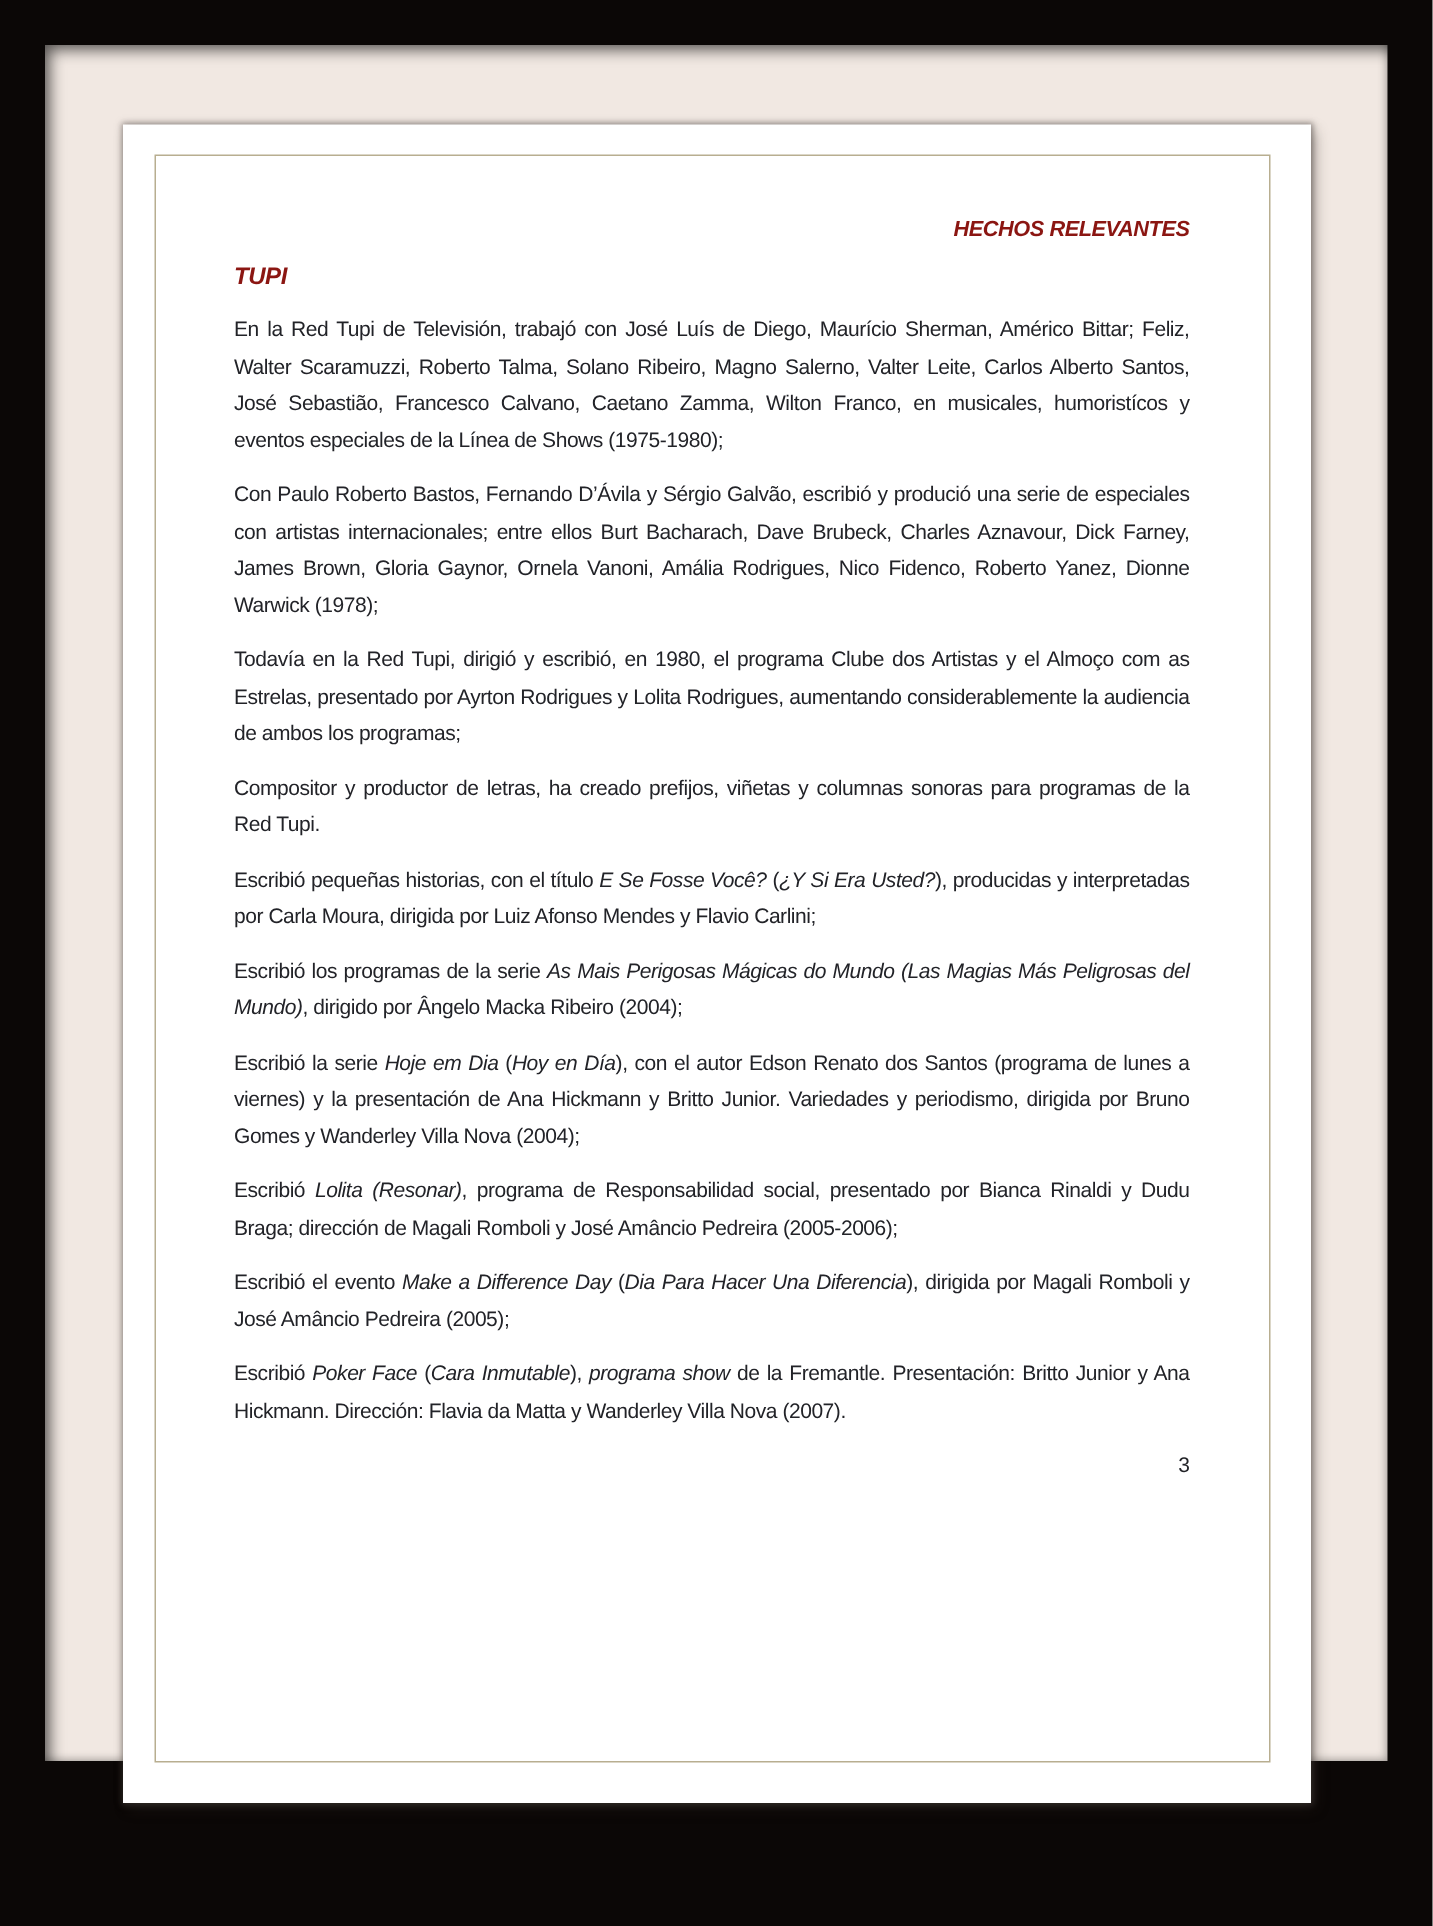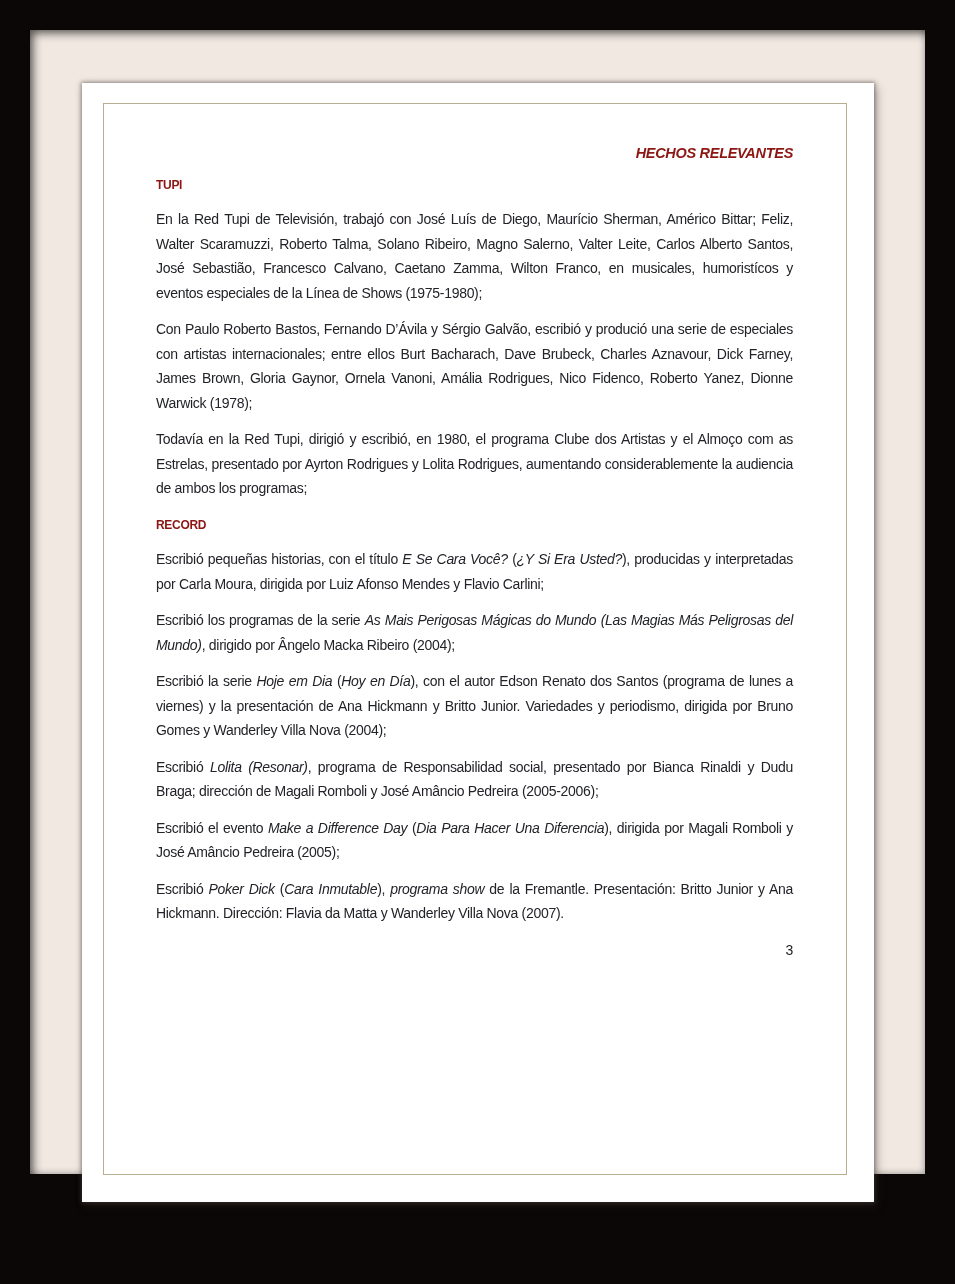--- a/index.html
+++ b/index.html
@@ -58,22 +58,23 @@
   .doc-title {
     text-align: right;
     font-weight: bold;
     font-style: italic;
     color: var(--accent, #8b1612);
     font-size: 14.5px;
     margin: 0 0 6px 0;
   }
   .section-heading {
     font-weight: bold;
+    font-style: italic;
     color: var(--accent, #8b1612);
-    font-size: 12px;
+    font-size: 16px;
     margin: 7px 0 10px 0;
   }
   p.para {
     margin: 0 0 12px 0;
     text-align: justify;
   }
   p.para i {
     font-style: italic;
   }
   .page-number {
@@ -87,24 +88,24 @@
 <div class="matte">
   <div class="page">
     <div class="rule-box"></div>
     <div class="content">
       <div class="doc-title">HECHOS RELEVANTES</div>
       <div id="sections">
           <div class="section-heading">TUPI</div>
           <p class="para"><span>En la Red Tupi de Televisión, trabajó con José Luís de Diego, Maurício Sherman, Américo Bittar; Feliz, Walter Scaramuzzi, Roberto Talma, Solano Ribeiro, Magno Salerno, Valter Leite, Carlos Alberto Santos, José Sebastião, Francesco Calvano, Caetano Zamma, Wilton Franco, en musicales, humoristícos y eventos especiales de la Línea de Shows (1975-1980);</span></p>
           <p class="para"><span>Con Paulo Roberto Bastos, Fernando D’Ávila y Sérgio Galvão, escribió y produció una serie de especiales con artistas internacionales; entre ellos Burt Bacharach, Dave Brubeck, Charles Aznavour, Dick Farney, James Brown, Gloria Gaynor, Ornela Vanoni, Amália Rodrigues, Nico Fidenco, Roberto Yanez, Dionne Warwick (1978);</span></p>
           <p class="para"><span>Todavía en la Red Tupi, dirigió y escribió, en 1980, el programa Clube dos Artistas y el Almoço com as Estrelas, presentado por Ayrton Rodrigues y Lolita Rodrigues, aumentando considerablemente la audiencia de ambos los programas;</span></p>
-          <div class="section-heading">RECORD</div>
-          <p class="para"><span>Escribió pequeñas historias, con el título </span><i>E Se Cara Você?</i><span> (</span><i>¿Y Si Era Usted?</i><span>), producidas y interpretadas por Carla Moura, dirigida por Luiz Afonso Mendes y Flavio Carlini;</span></p>
+          <p class="para"><span>Compositor y productor de letras, ha creado prefijos, viñetas y columnas sonoras para programas de la Red Tupi.</span></p>
+          <p class="para"><span>Escribió pequeñas historias, con el título </span><i>E Se Fosse Você?</i><span> (</span><i>¿Y Si Era Usted?</i><span>), producidas y interpretadas por Carla Moura, dirigida por Luiz Afonso Mendes y Flavio Carlini;</span></p>
           <p class="para"><span>Escribió los programas de la serie </span><i>As Mais Perigosas Mágicas do Mundo (Las Magias Más Peligrosas del Mundo)</i><span>, dirigido por Ângelo Macka Ribeiro (2004);</span></p>
           <p class="para"><span>Escribió la serie </span><i>Hoje em Dia</i><span> (</span><i>Hoy en Día</i><span>), con el autor Edson Renato dos Santos (programa de lunes a viernes) y la presentación de Ana Hickmann y Britto Junior. Variedades y periodismo, dirigida por Bruno Gomes y Wanderley Villa Nova (2004);</span></p>
           <p class="para"><span>Escribió </span><i>Lolita (Resonar)</i><span>, programa de Responsabilidad social, presentado por Bianca Rinaldi y Dudu Braga; dirección de Magali Romboli y José Amâncio Pedreira (2005-2006);</span></p>
           <p class="para"><span>Escribió el evento </span><i>Make a Difference Day</i><span> (</span><i>Dia Para Hacer Una Diferencia</i><span>), dirigida por Magali Romboli y José Amâncio Pedreira (2005);</span></p>
-          <p class="para"><span>Escribió </span><i>Poker Dick</i><span> (</span><i>Cara Inmutable</i><span>), </span><i>programa show</i><span> de la Fremantle. Presentación: Britto Junior y Ana Hickmann. Dirección: Flavia da Matta y Wanderley Villa Nova (2007).</span></p>
+          <p class="para"><span>Escribió </span><i>Poker Face</i><span> (</span><i>Cara Inmutable</i><span>), </span><i>programa show</i><span> de la Fremantle. Presentación: Britto Junior y Ana Hickmann. Dirección: Flavia da Matta y Wanderley Villa Nova (2007).</span></p>
         </div>
       <div class="page-number">3</div>
     </div>
   </div>
 </div>
 
 </body></html>

